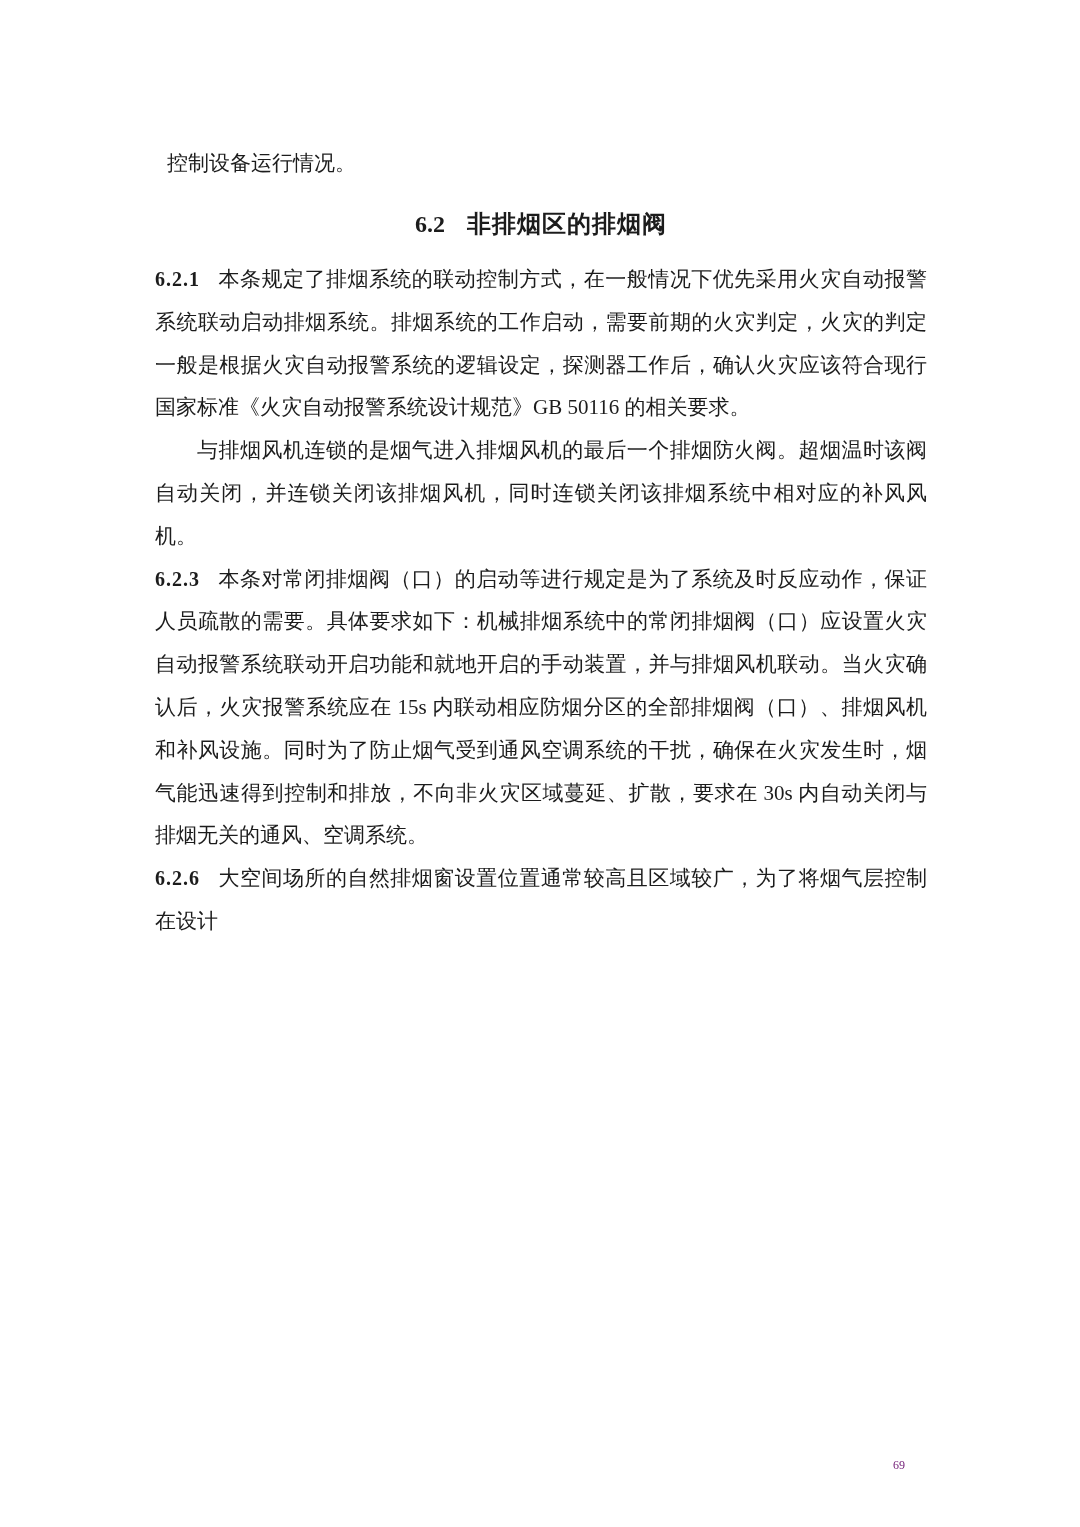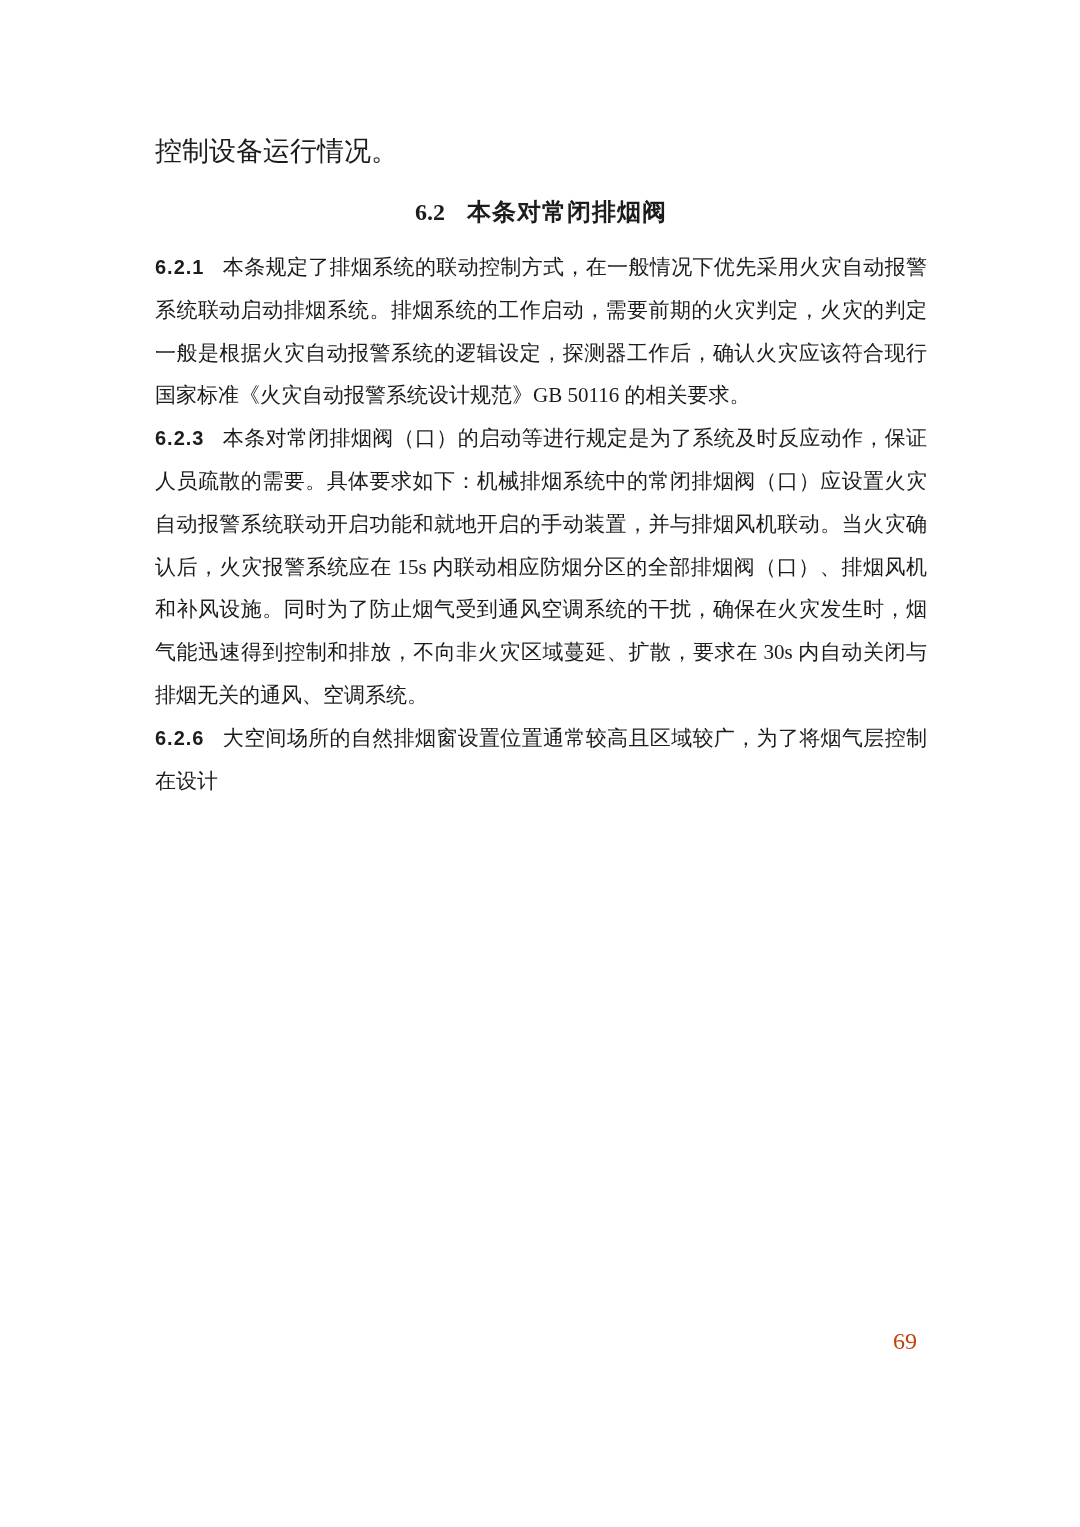--- a/index.html
+++ b/index.html
@@ -20,22 +20,22 @@
     background: #ffffff;
     overflow: hidden;
   }
   .content {
     position: absolute;
     left: 155px;
     top: 130px;
     width: 772px;
   }
   .intro-line {
-    margin: 0;
-    font-size: 27px;
+    margin: 12px;
+    font-size: 21px;
     line-height: 43px;
     text-align: justify;
   }
   .section-heading {
     margin: 17px 0 0 0;
     text-align: center;
     font-size: 24px;
     font-weight: 700;
     line-height: 44px;
     letter-spacing: 1px;
@@ -50,57 +50,60 @@
     margin-top: 12px;
   }
   .clause {
     margin: 0;
     font-size: 21px;
     line-height: 42.8px;
     text-align: justify;
     text-justify: inter-character;
   }
   .clause .clause-number {
-    font-family: Liberation Sans, sans-serif;
+    font-family: Liberation Serif, serif;
     font-weight: 700;
     font-size: 20px;
     margin-right: 18px;
     letter-spacing: 1px;
   }
   .clause.continuation {
     text-indent: 2em;
   }
   .page-number {
     position: absolute;
     left: 893px;
-    top: 1328px;
-    font-size: 24px;
+    top: 1452px;
+    font-size: 12px;
     line-height: 26px;
-    color: #c2410c;
+    color: #701a75;
   }
 </style>
 </head>
 <body>
 
 <div class="page">
   <div class="content">
 
     <p class="intro-line">控制设备运行情况。</p>
 
     <h1 class="section-heading">
-      <span class="heading-number">6.2</span><span>本条对常闭排烟阀</span>
+      <span class="heading-number">6.2</span><span>非排烟区的排烟阀</span>
     </h1>
 
     <div class="clauses">
 
       <p class="clause">
         <span class="clause-number">6.2.1</span><span>本条规定了排烟系统的联动控制方式，在一般情况下优先采用火灾自动报警系统联动启动排烟系统。排烟系统的工作启动，需要前期的火灾判定，火灾的判定一般是根据火灾自动报警系统的逻辑设定，探测器工作后，确认火灾应该符合现行国家标准《火灾自动报警系统设计规范》GB 50116 的相关要求。</span>
       </p>
 
 
+      <p class="clause continuation">
+        <span>与排烟风机连锁的是烟气进入排烟风机的最后一个排烟防火阀。超烟温时该阀自动关闭，并连锁关闭该排烟风机，同时连锁关闭该排烟系统中相对应的补风风机。</span>
+      </p>
 
       <p class="clause">
         <span class="clause-number">6.2.3</span><span>本条对常闭排烟阀（口）的启动等进行规定是为了系统及时反应动作，保证人员疏散的需要。具体要求如下：机械排烟系统中的常闭排烟阀（口）应设置火灾自动报警系统联动开启功能和就地开启的手动装置，并与排烟风机联动。当火灾确认后，火灾报警系统应在 15s 内联动相应防烟分区的全部排烟阀（口）、排烟风机和补风设施。同时为了防止烟气受到通风空调系统的干扰，确保在火灾发生时，烟气能迅速得到控制和排放，不向非火灾区域蔓延、扩散，要求在 30s 内自动关闭与排烟无关的通风、空调系统。</span>
       </p>
 
 
 
       <p class="clause">
         <span class="clause-number">6.2.6</span><span>大空间场所的自然排烟窗设置位置通常较高且区域较广，为了将烟气层控制在设计</span>
       </p>

